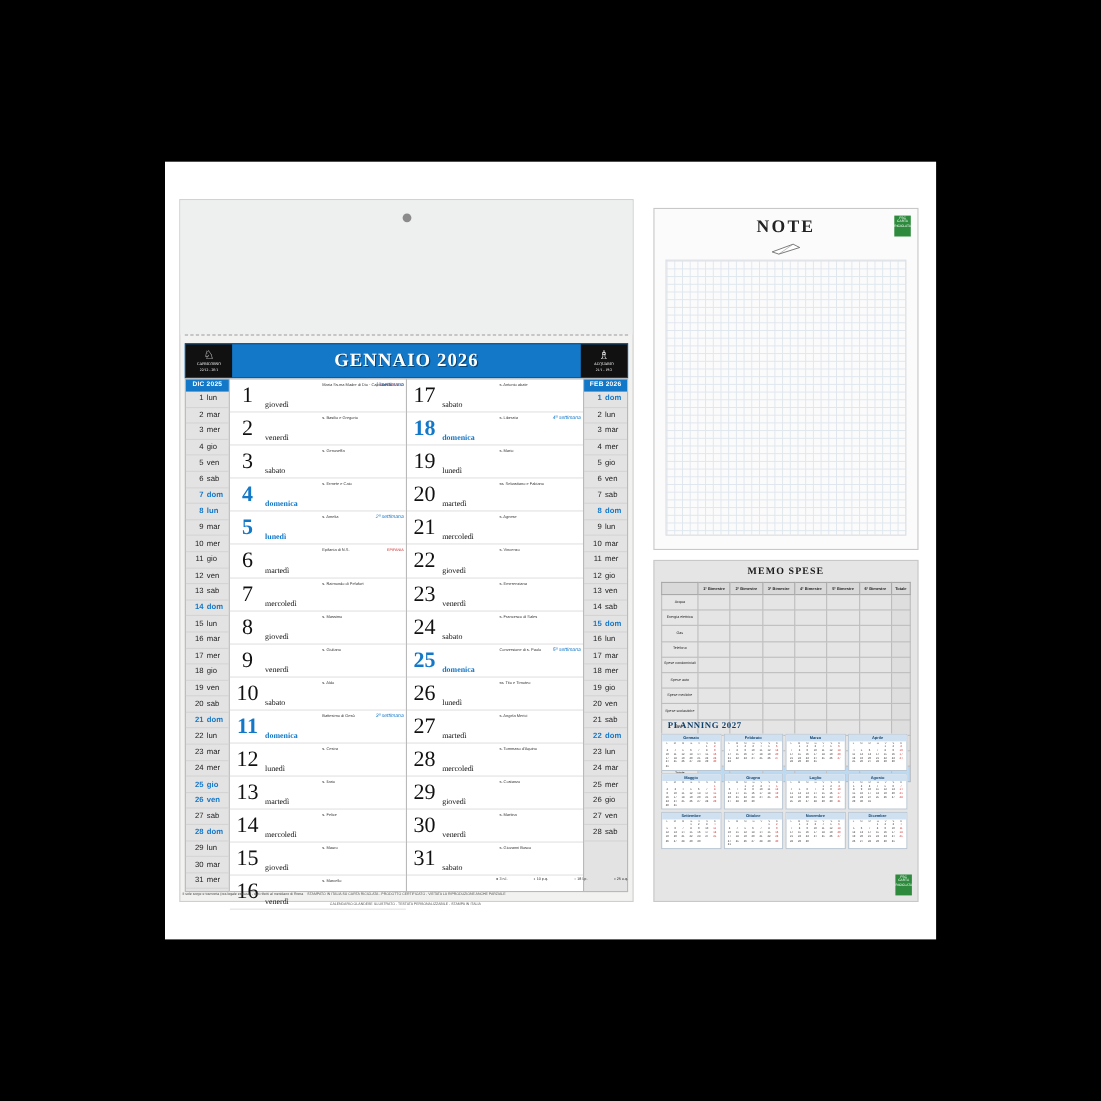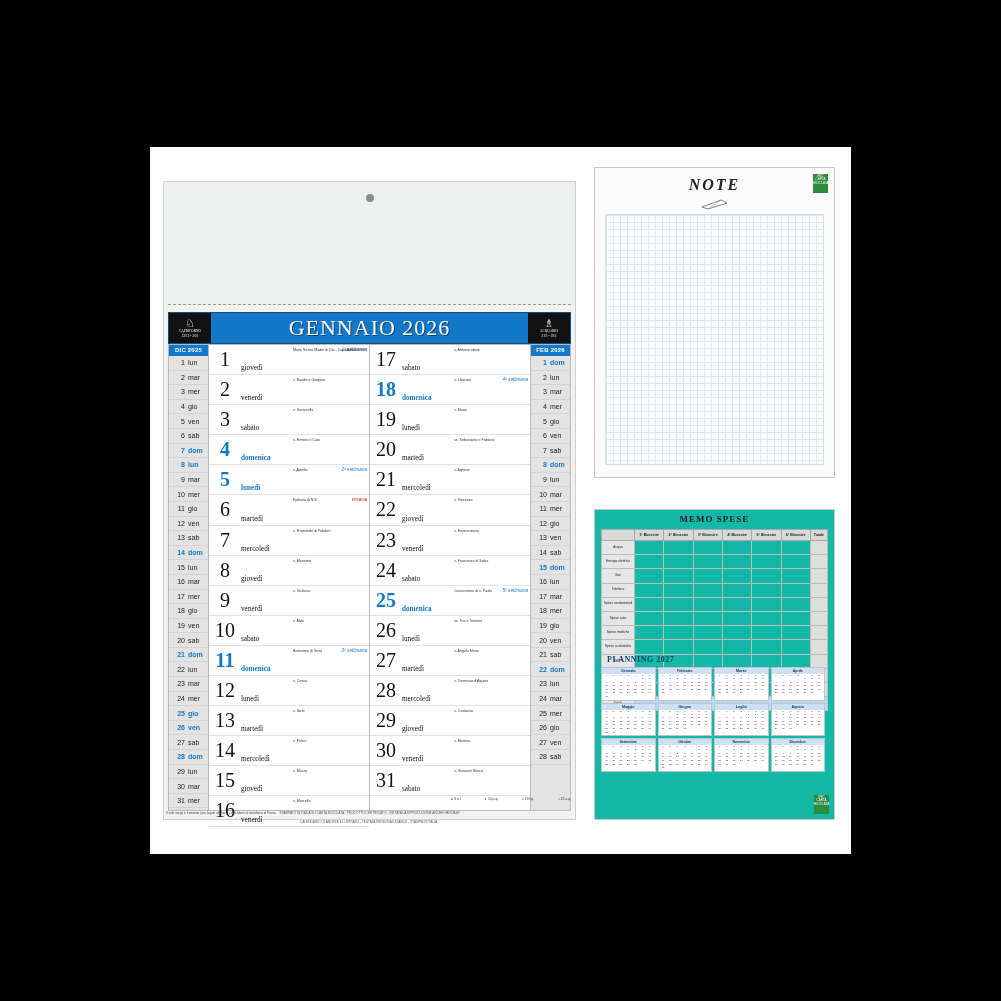--- a/index.html
+++ b/index.html
@@ -9,21 +9,21 @@
 
   
   #cal{position:absolute;left:163px;top:181px;width:411px;height:637px;background:#f2f2f0;border:1px solid #cfcfcf;}
   #cal-head{position:absolute;left:0;top:0;width:100%;height:122px;background:#eef0f0;}
   #hole{position:absolute;left:50%;top:12px;margin-left:-4px;width:8px;height:8px;border-radius:50%;background:#8b8b8b;}
   #perf{position:absolute;left:4px;top:122px;width:403px;border-top:1px dashed #9a9a9a;}
 
   #banner{position:absolute;left:4px;top:130px;width:403px;height:32px;background:#1478c8;border:1px solid #0c4f86;box-sizing:border-box;display:flex;align-items:center;}
   .zbox{width:42px;height:30px;background:#111;color:#fff;display:flex;flex-direction:column;align-items:center;justify-content:center;font-size:3.4px;line-height:1.25;text-align:center;}
   .zbox .zico{font-size:11px;line-height:11px;}
-  #month-title{flex:1;text-align:center;color:#fff;font-size:22px;font-weight:normal;letter-spacing:1px;text-shadow:1px 1px 0 #0a4674;font-family:"Liberation Serif",serif;}
+  #month-title{flex:1;text-align:center;color:#fff;font-size:17px;font-weight:bold;letter-spacing:1px;text-shadow:1px 1px 0 #0a4674;font-family:"Liberation Serif",serif;}
 
   #grid{position:absolute;left:4px;top:162px;width:403px;height:467px;display:flex;}
   .sidecol{width:41px;background:#e3e3e3;border:1px solid #b9b9b9;box-sizing:border-box;font-family:"Liberation Sans",sans-serif;}
   .sidecol .sc-h{height:11px;background:#1478c8;color:#fff;font-size:6px;font-weight:bold;text-align:center;line-height:11px;letter-spacing:.2px;}
   .sidecol .sc-row{height:14.6px;display:flex;align-items:center;font-size:7px;color:#1a1a1a;padding:0 2px;box-sizing:border-box;border-bottom:1px solid #d4d4d4;}
   .sidecol .sc-row .n{width:14px;text-align:right;padding-right:3px;}
   .sidecol .sc-row .d{flex:1;}
   .sc-row.sun{color:#1478c8;font-weight:bold;}
 
   .daycol{flex:1;background:#fff;border-top:1px solid #b9b9b9;border-bottom:1px solid #b9b9b9;position:relative;}
@@ -36,28 +36,28 @@
   .saint{flex:1;font-size:3.6px;color:#333;padding-top:3px;line-height:1.45;font-family:"Liberation Sans",sans-serif;position:relative;}
   .saint .red{color:#cc2222;position:absolute;right:2px;top:3px;font-size:3.4px;}
   .wk{position:absolute;right:2px;top:2px;font-size:4.6px;color:#1478c8;font-style:italic;font-family:"Liberation Sans",sans-serif;}
   .lunabox{position:absolute;right:3px;top:4px;font-size:6px;color:#333;}
 
   #footnote{position:absolute;left:4px;top:629px;width:403px;text-align:center;font-size:3.2px;color:#555;font-family:"Liberation Sans",sans-serif;}
   #legend{position:absolute;left:2px;bottom:4px;width:150px;font-size:3.2px;color:#444;line-height:1.4;font-family:"Liberation Sans",sans-serif;}
   #moonline{position:absolute;right:4px;bottom:18px;width:120px;font-size:3.4px;color:#333;display:flex;justify-content:space-between;font-family:"Liberation Sans",sans-serif;}
 
   
-  #note{position:absolute;left:594px;top:167px;width:239px;height:309px;background:#fbfbfb;border:1px solid #c8c8c8;font-style:italic;}
+  #note{position:absolute;left:594px;top:189px;width:239px;height:309px;background:#fbfbfb;border:1px solid #c8c8c8;}
   #note-title{text-align:center;font-size:16px;letter-spacing:2px;color:#222;font-weight:bold;padding-top:8px;font-family:"Liberation Serif",serif;}
   #note-pen{position:absolute;left:50%;margin-left:-14px;top:30px;width:28px;height:12px;}
   #note-grid{position:absolute;left:10px;top:46px;right:10px;bottom:12px;background-image:linear-gradient(#dfe7ee 1px,transparent 1px),linear-gradient(90deg,#dfe7ee 1px,transparent 1px);background-size:7px 7px;border:1px solid #d8dde2;}
   #eco1{position:absolute;right:6px;top:6px;width:15px;height:19px;background:#2e8b3d;color:#fff;font-size:3px;text-align:center;line-height:1.15;padding-top:1px;box-sizing:border-box;font-family:"Liberation Sans",sans-serif;}
 
   
-  #memo{position:absolute;left:594px;top:509px;width:239px;height:309px;background:#14b8a6;border:1px solid #c8c8c8;}
+  #memo{position:absolute;left:594px;top:509px;width:239px;height:309px;background:#e5e5e5;border:1px solid #c8c8c8;}
   #memo-title{text-align:center;font-size:9px;font-weight:bold;letter-spacing:1px;color:#1a1a1a;padding-top:4px;font-family:"Liberation Serif",serif;}
   #memo-table{position:absolute;left:6px;top:19px;width:227px;border-collapse:collapse;font-family:"Liberation Sans",sans-serif;}
   #memo-table th{background:#d9d9d9;border:1px solid #a9a9a9;font-size:3.6px;height:8px;color:#222;font-weight:bold;}
   #memo-table td{border:1px solid #bdbdbd;height:11.2px;font-size:3.4px;text-align:center;color:#222;}
   #memo-table td.lab{background:#e6e6e6;width:30px;font-size:3.3px;line-height:1.15;}
   #memo-table td.tot{background:#dedede;}
   #memo-table tr.totrow td{background:#bcd9f2;}
   #memo-table tr.totrow td.lab{background:#e6e6e6;}
 
   #plan-title{position:absolute;left:12px;top:145px;width:100%;font-size:8px;font-weight:bold;letter-spacing:.5px;color:#0d3f6b;font-family:"Liberation Serif",serif;}

